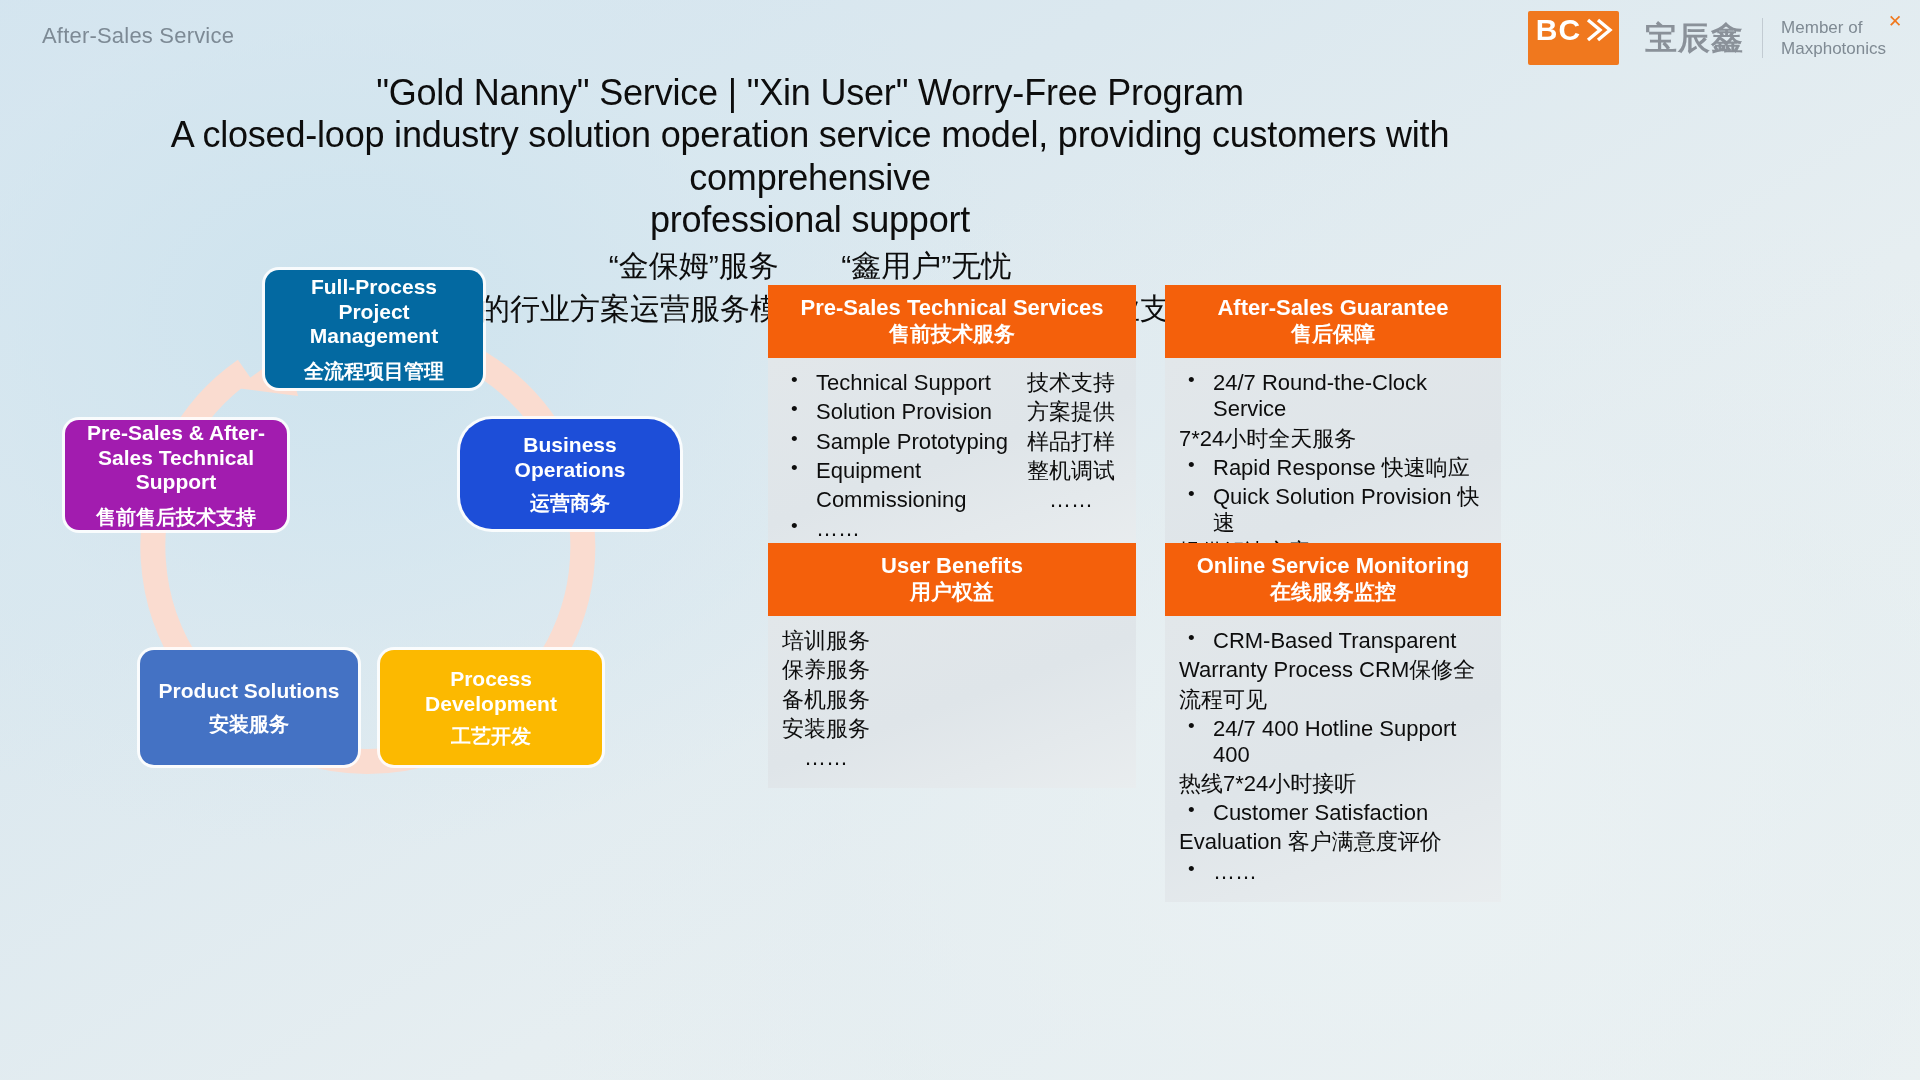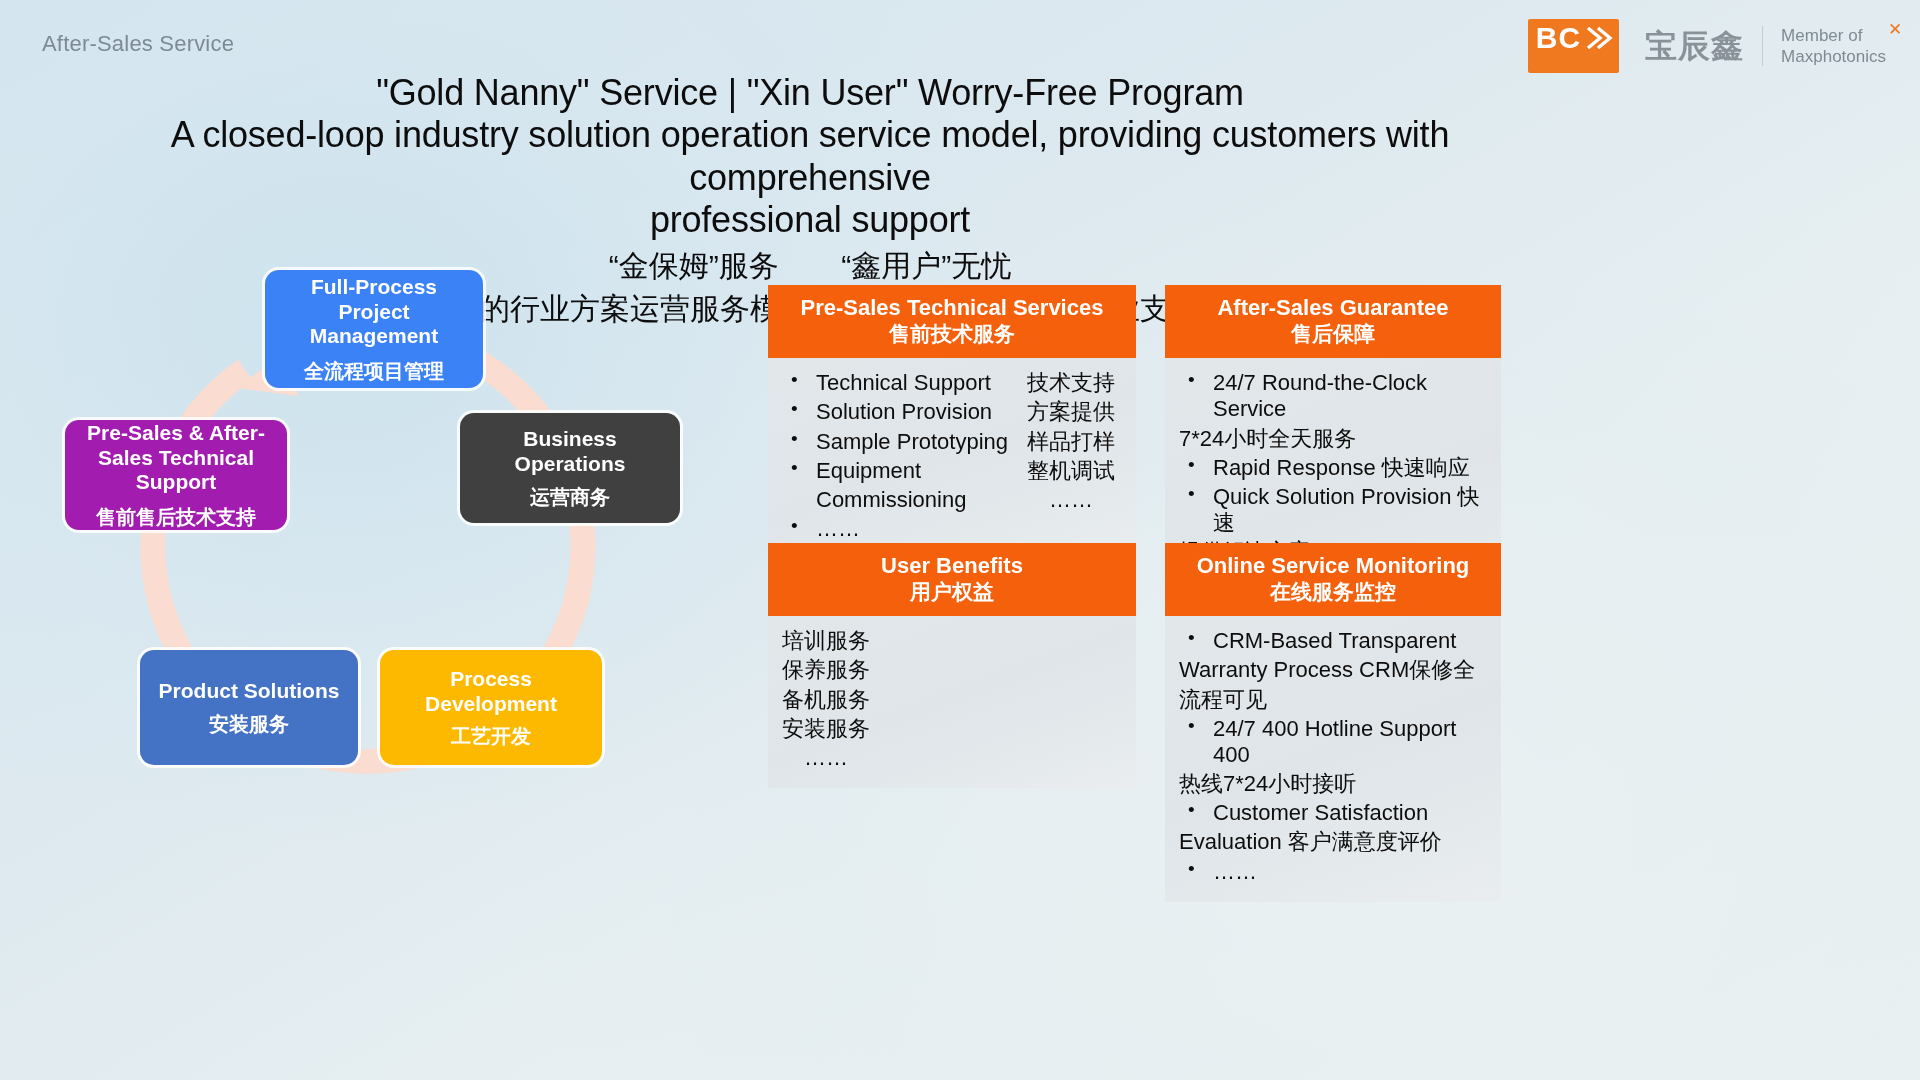--- a/index.html
+++ b/index.html
@@ -12,21 +12,21 @@
   body {
     position: relative;
     background:
       radial-gradient(ellipse 900px 700px at 18% 30%, rgba(205,227,238,0.95) 0%, rgba(214,231,240,0.55) 45%, rgba(229,238,242,0) 75%),
       radial-gradient(ellipse 1100px 900px at 72% 78%, rgba(234,241,243,0.9) 0%, rgba(226,236,240,0.4) 50%, rgba(226,236,240,0) 80%),
       linear-gradient(150deg, #d3e4ef 0%, #dbe8ef 30%, #e6eef1 62%, #eef3f3 100%);
   }
 
   
   #slide-header {
-    position: absolute; left: 0; top: 8px; width: 1920px; height: 78px;
+    position: absolute; left: 0; top: 0; width: 1920px; height: 78px;
   }
   #breadcrumb-label {
     position: absolute; left: 42px; top: 23px;
     font-size: 22px; color: #7d8a95; letter-spacing: 0.2px;
   }
 
   
   #brand-logo-area {
     position: absolute; right: 34px; top: 12px;
     display: flex; align-items: center; gap: 18px; height: 52px;
@@ -74,22 +74,22 @@
   #cycle-ring-svg { position: absolute; left: 0; top: 0; }
   .node-box {
     position: absolute; border-radius: 14px; color: #ffffff;
     display: flex; flex-direction: column; justify-content: center; align-items: center;
     text-align: center; box-shadow: 0 0 0 3px rgba(255,255,255,0.85);
     padding: 6px 10px;
   }
   .node-en { font-weight: bold; font-size: 21px; line-height: 1.18; }
   .node-cn { font-weight: bold; font-size: 20px; line-height: 1.2; margin-top: 10px; }
 
-  #node-fullprocess { left: 225px; top: -30px; width: 218px; height: 118px; background: #3b82f6; }
-  #node-business   { left: 420px; top: 113px; width: 220px; height: 110px; background: #404040; }
+  #node-fullprocess { left: 225px; top: -30px; width: 218px; height: 118px; background: #0369a1; }
+  #node-business   { left: 420px; top: 119px; width: 220px; height: 110px; background: #1d4ed8; border-radius: 32px; }
   #node-presales   { left: 25px;  top: 120px; width: 222px; height: 110px; background: #a21caf; }
   #node-product    { left: 100px; top: 350px; width: 218px; height: 115px; background: #4472c4; }
   #node-process    { left: 340px; top: 350px; width: 222px; height: 115px; background: #fcb900; }
   #node-business .node-cn, #node-product .node-cn, #node-process .node-cn { margin-top: 8px; }
 
   
   .info-card { position: absolute; }
   .card-head {
     background: #f4600b; color: #ffffff; text-align: center;
     padding: 10px 8px 12px 8px;

